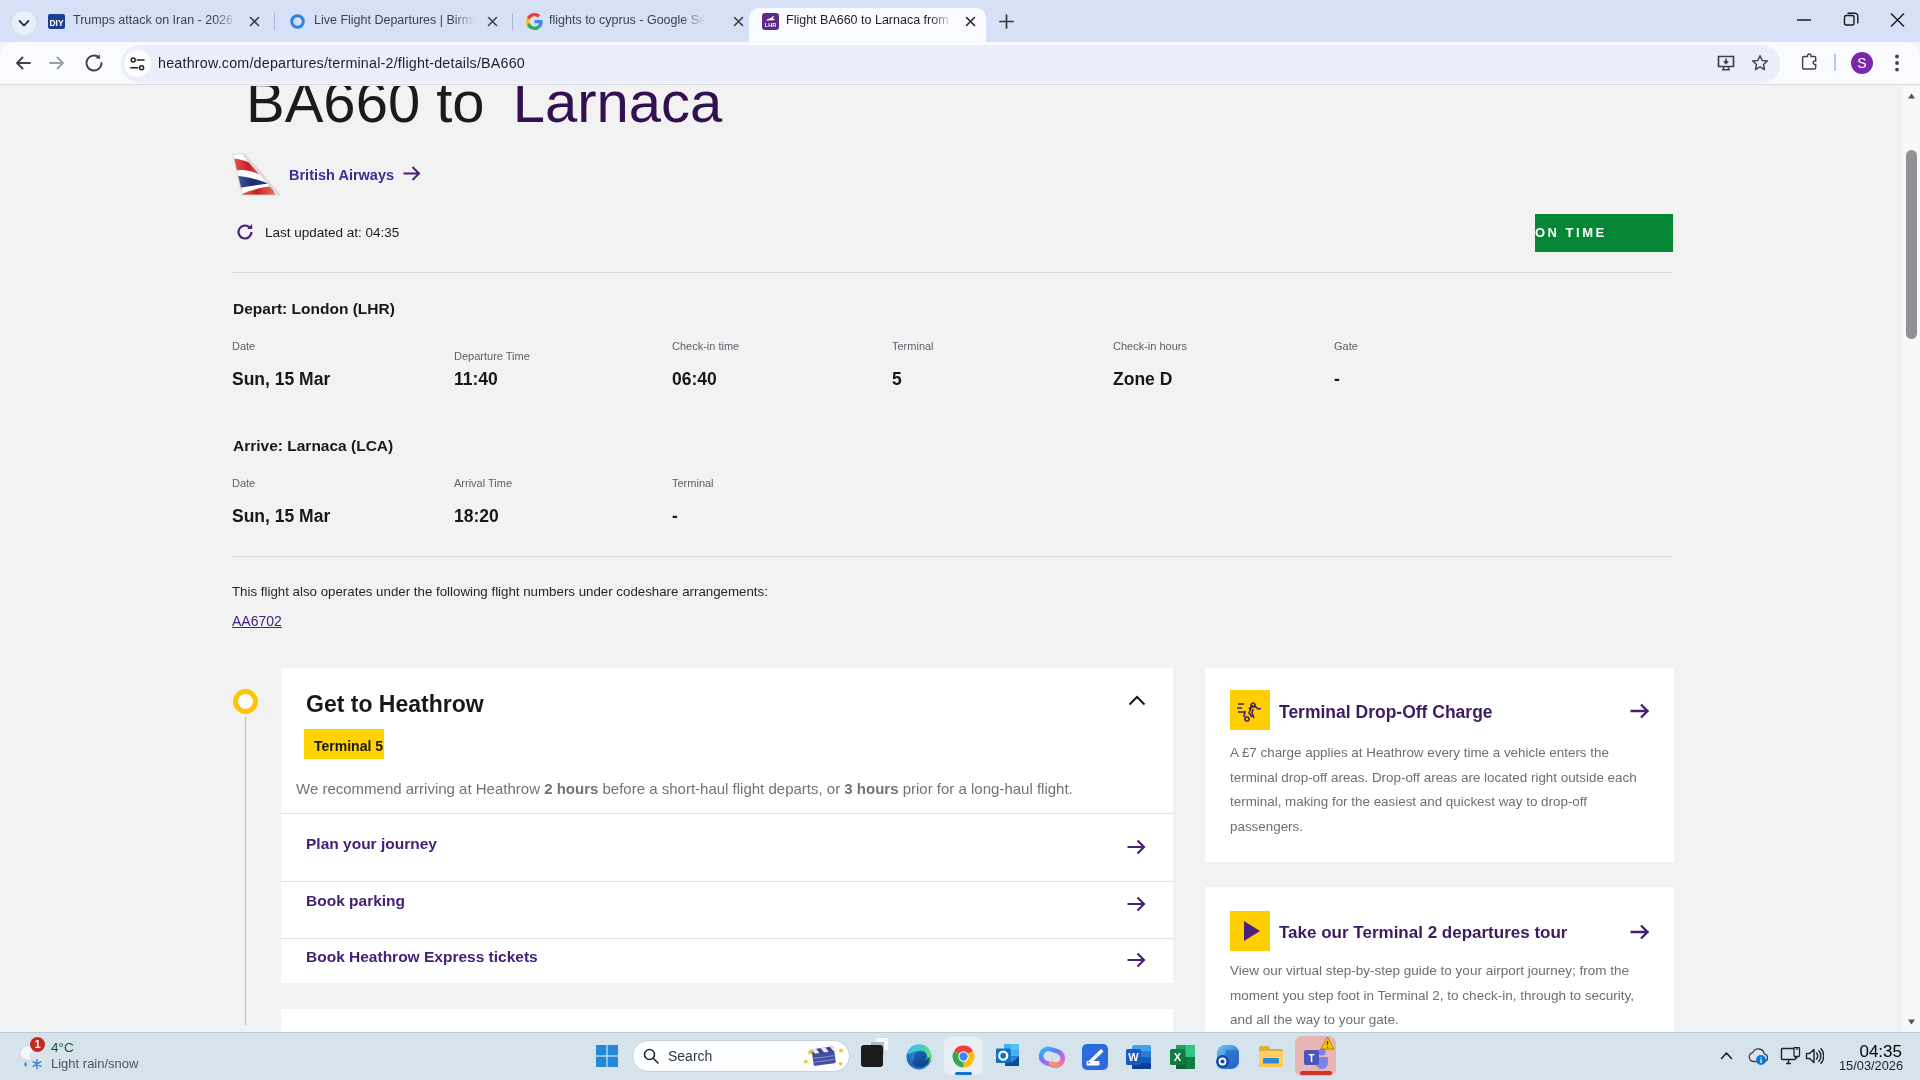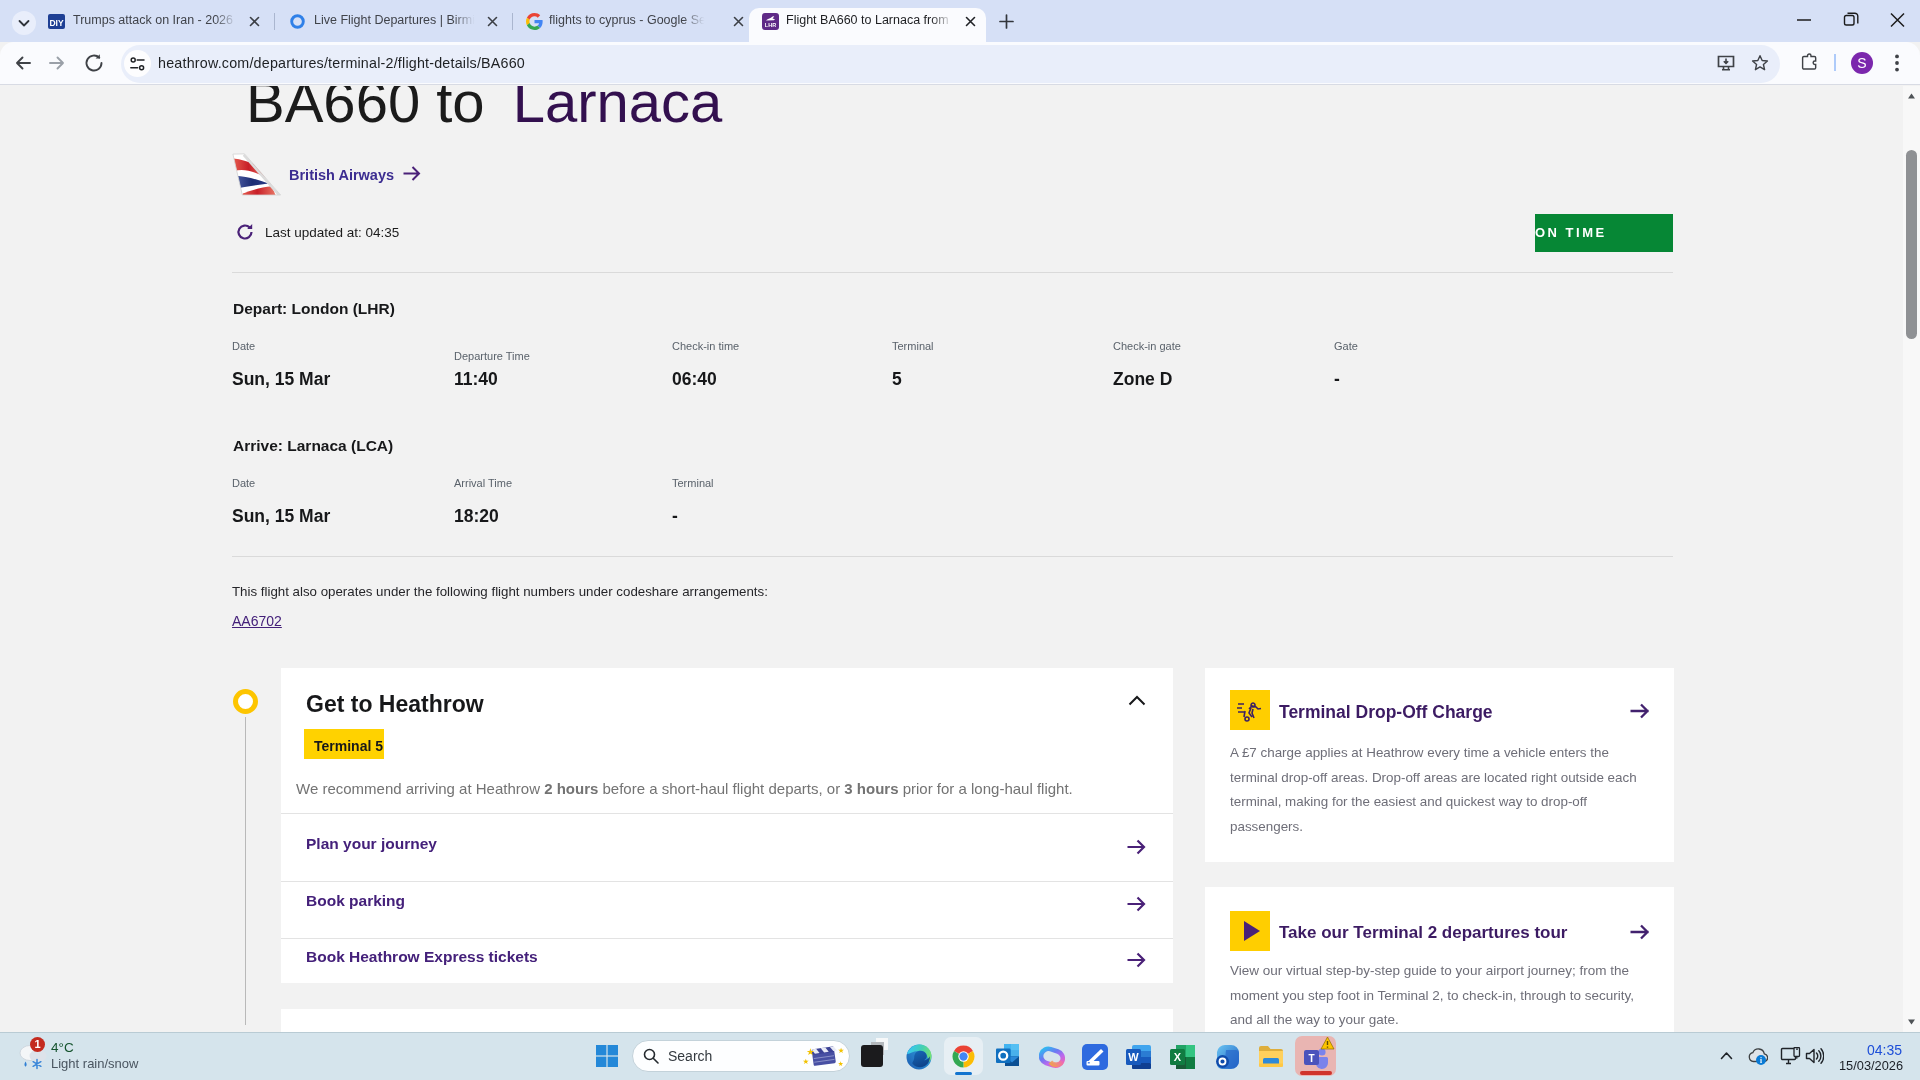--- a/index.html
+++ b/index.html
@@ -58,21 +58,21 @@
 <div class="abs" style="left:265px;top:225px;font-size:13.5px;color:#1c1c1c">Last updated at: 04:35</div>
 
 <div class="abs" style="left:1535px;top:214px;width:138px;height:38px;background:#068735;color:#fff;font-size:13px;font-weight:bold;letter-spacing:2.5px;line-height:38px">ON TIME</div>
 <div class="sep" style="left:232px;top:272px;width:1441px"></div>
 
 <div class="abs" style="left:233px;top:300px;font-size:15.5px;font-weight:bold;color:#17181a">Depart: London (LHR)</div>
 <div class="lbl" style="left:232px;top:339.5px">Date</div>
 <div class="lbl" style="left:454px;top:350px">Departure Time</div>
 <div class="lbl" style="left:672px;top:339.5px">Check-in time</div>
 <div class="lbl" style="left:892px;top:339.5px">Terminal</div>
-<div class="lbl" style="left:1113px;top:339.5px">Check-in gate</div>
+<div class="lbl" style="left:1113px;top:339.5px">Check-in hours</div>
 <div class="lbl" style="left:1334px;top:339.5px">Gate</div>
 <div class="val" style="left:232px;top:369px">Sun, 15 Mar</div>
 <div class="val" style="left:454px;top:369px">11:40</div>
 <div class="val" style="left:672px;top:369px">06:40</div>
 <div class="val" style="left:892px;top:369px">5</div>
 <div class="val" style="left:1113px;top:369px">Zone D</div>
 <div class="val" style="left:1334px;top:369px">-</div>
 
 <div class="abs" style="left:233px;top:437px;font-size:15.5px;font-weight:bold;color:#17181a">Arrive: Larnaca (LCA)</div>
 <div class="lbl" style="left:232px;top:476.5px">Date</div>
@@ -435,14 +435,14 @@
 <svg class="abs" style="left:1780px;top:1047px" width="22" height="20" viewBox="0 0 22 20">
     <rect x="1.5" y="1.5" width="14" height="11" rx="1" fill="none" stroke="#1f2328" stroke-width="1.4"></rect>
     <path d="M6 16.5h5M8.5 12.5v4" stroke="#1f2328" stroke-width="1.4"></path>
     <rect x="14" y="0.5" width="5.5" height="9" rx="1" fill="#d5e4ec" stroke="#1f2328" stroke-width="1.3"></rect>
     <path d="M16 2.2h2M16.8 9.5v2.2" stroke="#1f2328" stroke-width="1.2"></path>
   </svg>
 <svg class="abs" style="left:1805px;top:1047px" width="19" height="18" viewBox="0 0 19 18">
     <path d="M1.5 6.5h3L9 2.5v13L4.5 11.5h-3z" fill="none" stroke="#1f2328" stroke-width="1.4" stroke-linejoin="round"></path>
     <path d="M11.5 6a4.2 4.2 0 0 1 0 6M13.8 3.8a7.5 7.5 0 0 1 0 10.4M16 1.8a10.8 10.8 0 0 1 0 14.4" stroke="#1f2328" stroke-width="1.4" fill="none" stroke-linecap="round"></path>
   </svg>
-<div class="abs" style="left:1839px;top:1042px;width:63px;font-size:14px;color:#1d4ed8;text-align:right">04:35</div>
+<div class="abs" style="left:1839px;top:1042px;width:63px;font-size:17px;color:#000000;text-align:right">04:35</div>
 <div class="abs" style="left:1839px;top:1057.5px;width:63px;font-size:12.8px;color:#1a1f26;text-align:center">15/03/2026</div>
 
 </body></html>

